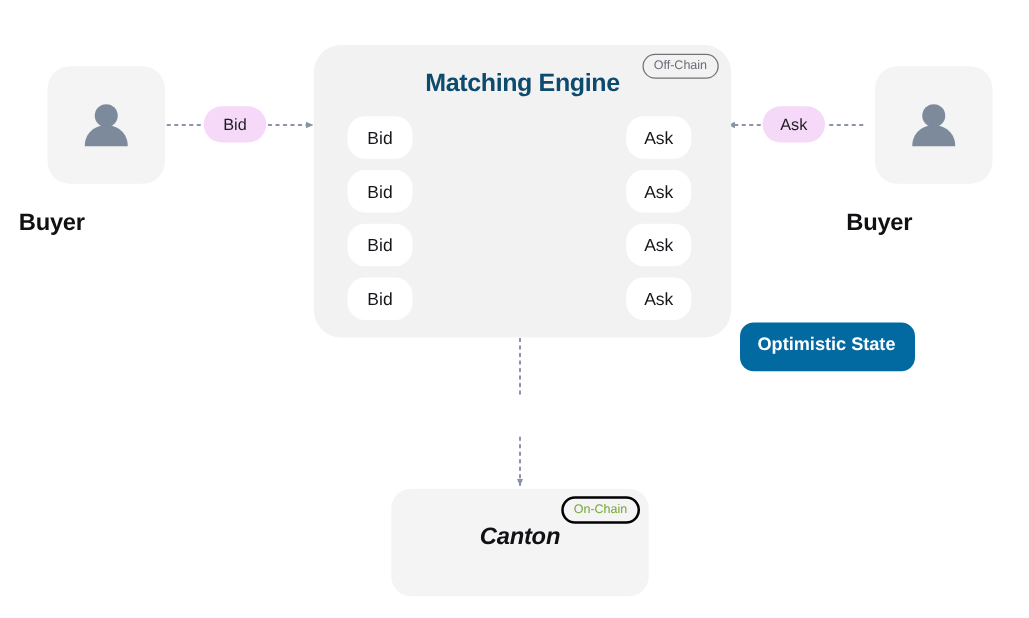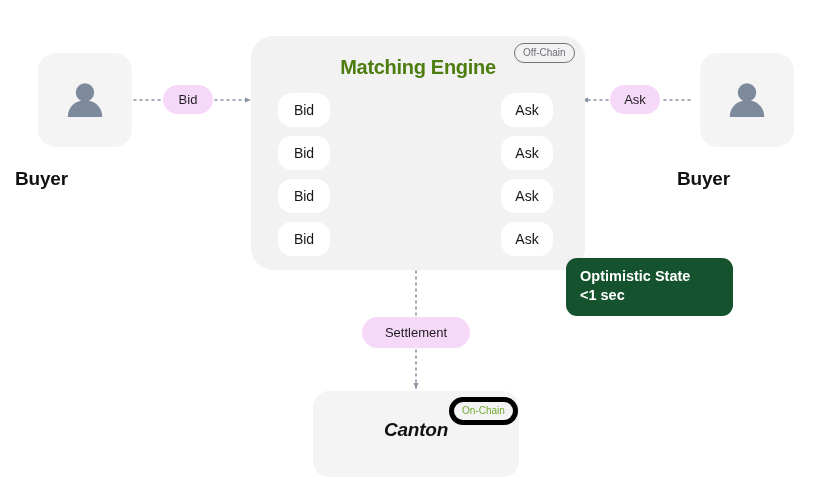--- a/index.html
+++ b/index.html
@@ -55,21 +55,21 @@
     background: #f2f2f3;
   }
   #engine-title {
     position: absolute;
     left: 251px;
     top: 56px;
     width: 334px;
     text-align: center;
     font-size: 20px;
     font-weight: bold;
-    color: #4d7c0f;
+    color: #0c4a6e;
     letter-spacing: -0.3px;
   }
 
   
   .chain-badge {
     position: absolute;
     border-radius: 999px;
     font-size: 10px;
     line-height: 15px;
     padding: 1px 8px 2px 8px;
@@ -78,21 +78,21 @@
   #badge-offchain {
     left: 514px;
     top: 43px;
     border: 1px solid #737373;
     color: #6c6c76;
     background: transparent;
   }
   #badge-onchain {
     left: 449px;
     top: 397px;
-    border: 5px solid #000000;
+    border: 2px solid #000000;
     color: #73a832;
     background: transparent;
     text-align: center;
   }
 
   
   .order-pill {
     position: absolute;
     width: 52px;
     height: 34px;
@@ -141,26 +141,26 @@
     font-size: 19px;
     font-weight: bold;
     color: #111114;
     letter-spacing: -0.2px;
     font-style: italic;
   }
 
   
   #tooltip {
     position: absolute;
-    left: 566px;
+    left: 592px;
     top: 258px;
-    width: 167px;
+    width: 140px;
     padding: 9px 14px 11px 14px;
     border-radius: 11px;
-    background: #14532d;
+    background: #0369a1;
     color: #ffffff;
     font-size: 14.5px;
     font-weight: bold;
     line-height: 19px;
     box-sizing: border-box;
   }
   #tooltip div { white-space: nowrap; }
 
   
   #edges {
@@ -230,24 +230,22 @@
   <div class="order-pill" style="left:278px; top:179px;">Bid</div>
   <div class="order-pill" style="left:278px; top:222px;">Bid</div>
 
   <div class="order-pill" style="left:501px; top:93px;">Ask</div>
   <div class="order-pill" style="left:501px; top:136px;">Ask</div>
   <div class="order-pill" style="left:501px; top:179px;">Ask</div>
   <div class="order-pill" style="left:501px; top:222px;">Ask</div>
 
   <div class="flow-pill" id="pill-bid">Bid</div>
   <div class="flow-pill" id="pill-ask">Ask</div>
-  <div class="flow-pill" id="pill-settlement">Settlement</div>
 
   <div id="tooltip">
     <div>Optimistic State</div>
-    <div>&lt;1 sec</div>
   </div>
 
   <div id="canton-box"></div>
   <div id="canton-label">Canton</div>
   <div class="chain-badge" id="badge-onchain">On-Chain</div>
 
 </div>
 
 </body></html>

